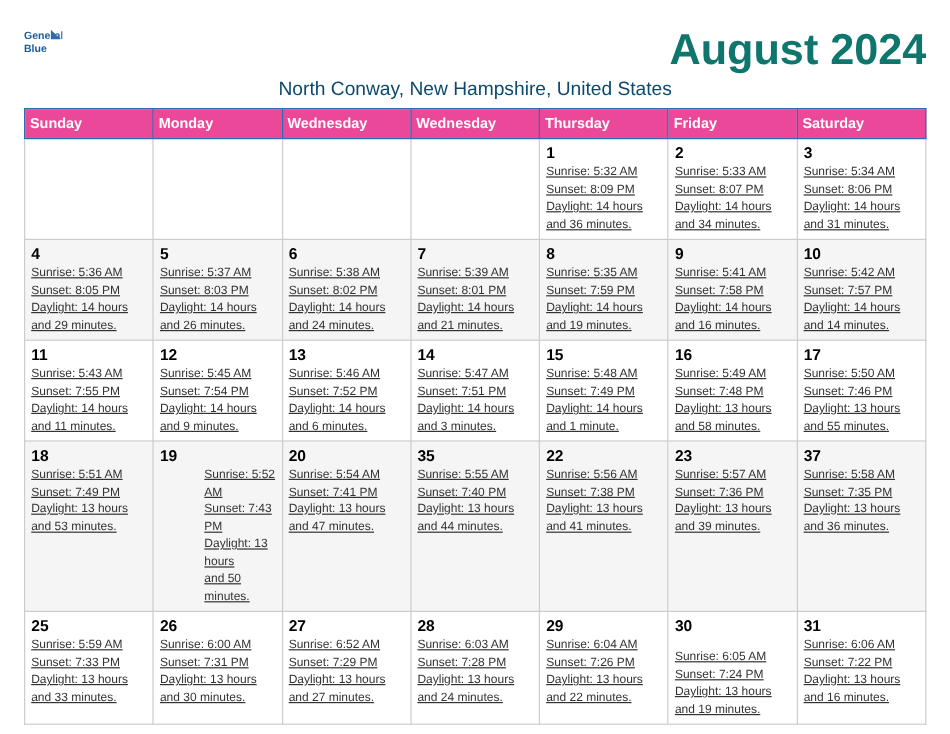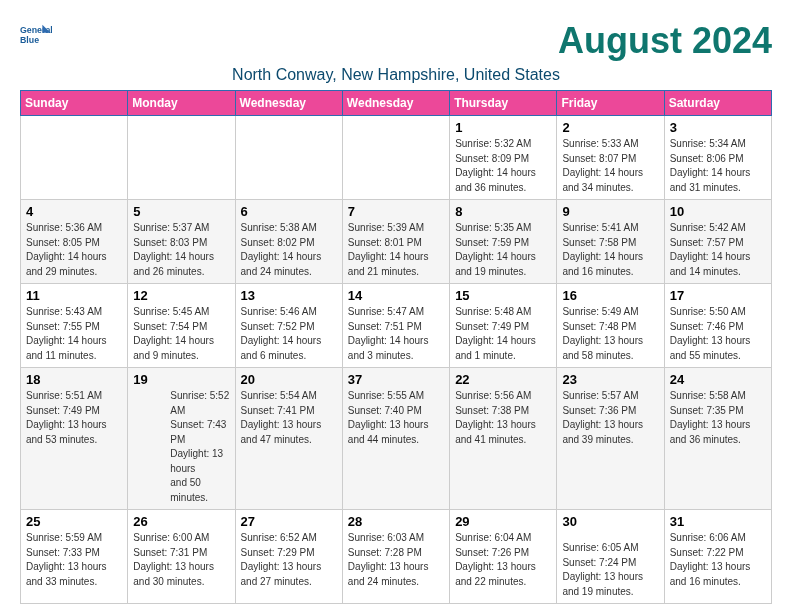--- a/index.html
+++ b/index.html
@@ -64,20 +64,21 @@
     .day-number {
       font-weight: bold;
       font-size: 13px;
       margin-bottom: 2px;
       display: block;
     }
     .day-info {
       color: #333;
       line-height: 1.45;
       font-size: 10px;
+      text-decoration: underline;
     }
     .empty-cell {
       background: #fff !important;
     }
   </style>
 </head>
 <body>
 
 <div class="header-area">
   <div class="logo">
@@ -252,42 +253,42 @@
 and 50 minutes.</div>
         </td>
         <td>
           <span class="day-number">20</span>
           <div class="day-info" style="white-space: pre-line;">Sunrise: 5:54 AM
 Sunset: 7:41 PM
 Daylight: 13 hours
 and 47 minutes.</div>
         </td>
         <td>
-          <span class="day-number">37</span>
+          <span class="day-number">35</span>
           <div class="day-info" style="white-space: pre-line;">Sunrise: 5:55 AM
 Sunset: 7:40 PM
 Daylight: 13 hours
 and 44 minutes.</div>
         </td>
         <td>
           <span class="day-number">22</span>
           <div class="day-info" style="white-space: pre-line;">Sunrise: 5:56 AM
 Sunset: 7:38 PM
 Daylight: 13 hours
 and 41 minutes.</div>
         </td>
         <td>
           <span class="day-number">23</span>
           <div class="day-info" style="white-space: pre-line;">Sunrise: 5:57 AM
 Sunset: 7:36 PM
 Daylight: 13 hours
 and 39 minutes.</div>
         </td>
         <td>
-          <span class="day-number">24</span>
+          <span class="day-number">37</span>
           <div class="day-info" style="white-space: pre-line;">Sunrise: 5:58 AM
 Sunset: 7:35 PM
 Daylight: 13 hours
 and 36 minutes.</div>
         </td>
       </tr>
       <tr>
         <td>
           <span class="day-number">25</span>
           <div class="day-info" style="white-space: pre-line;">Sunrise: 5:59 AM

